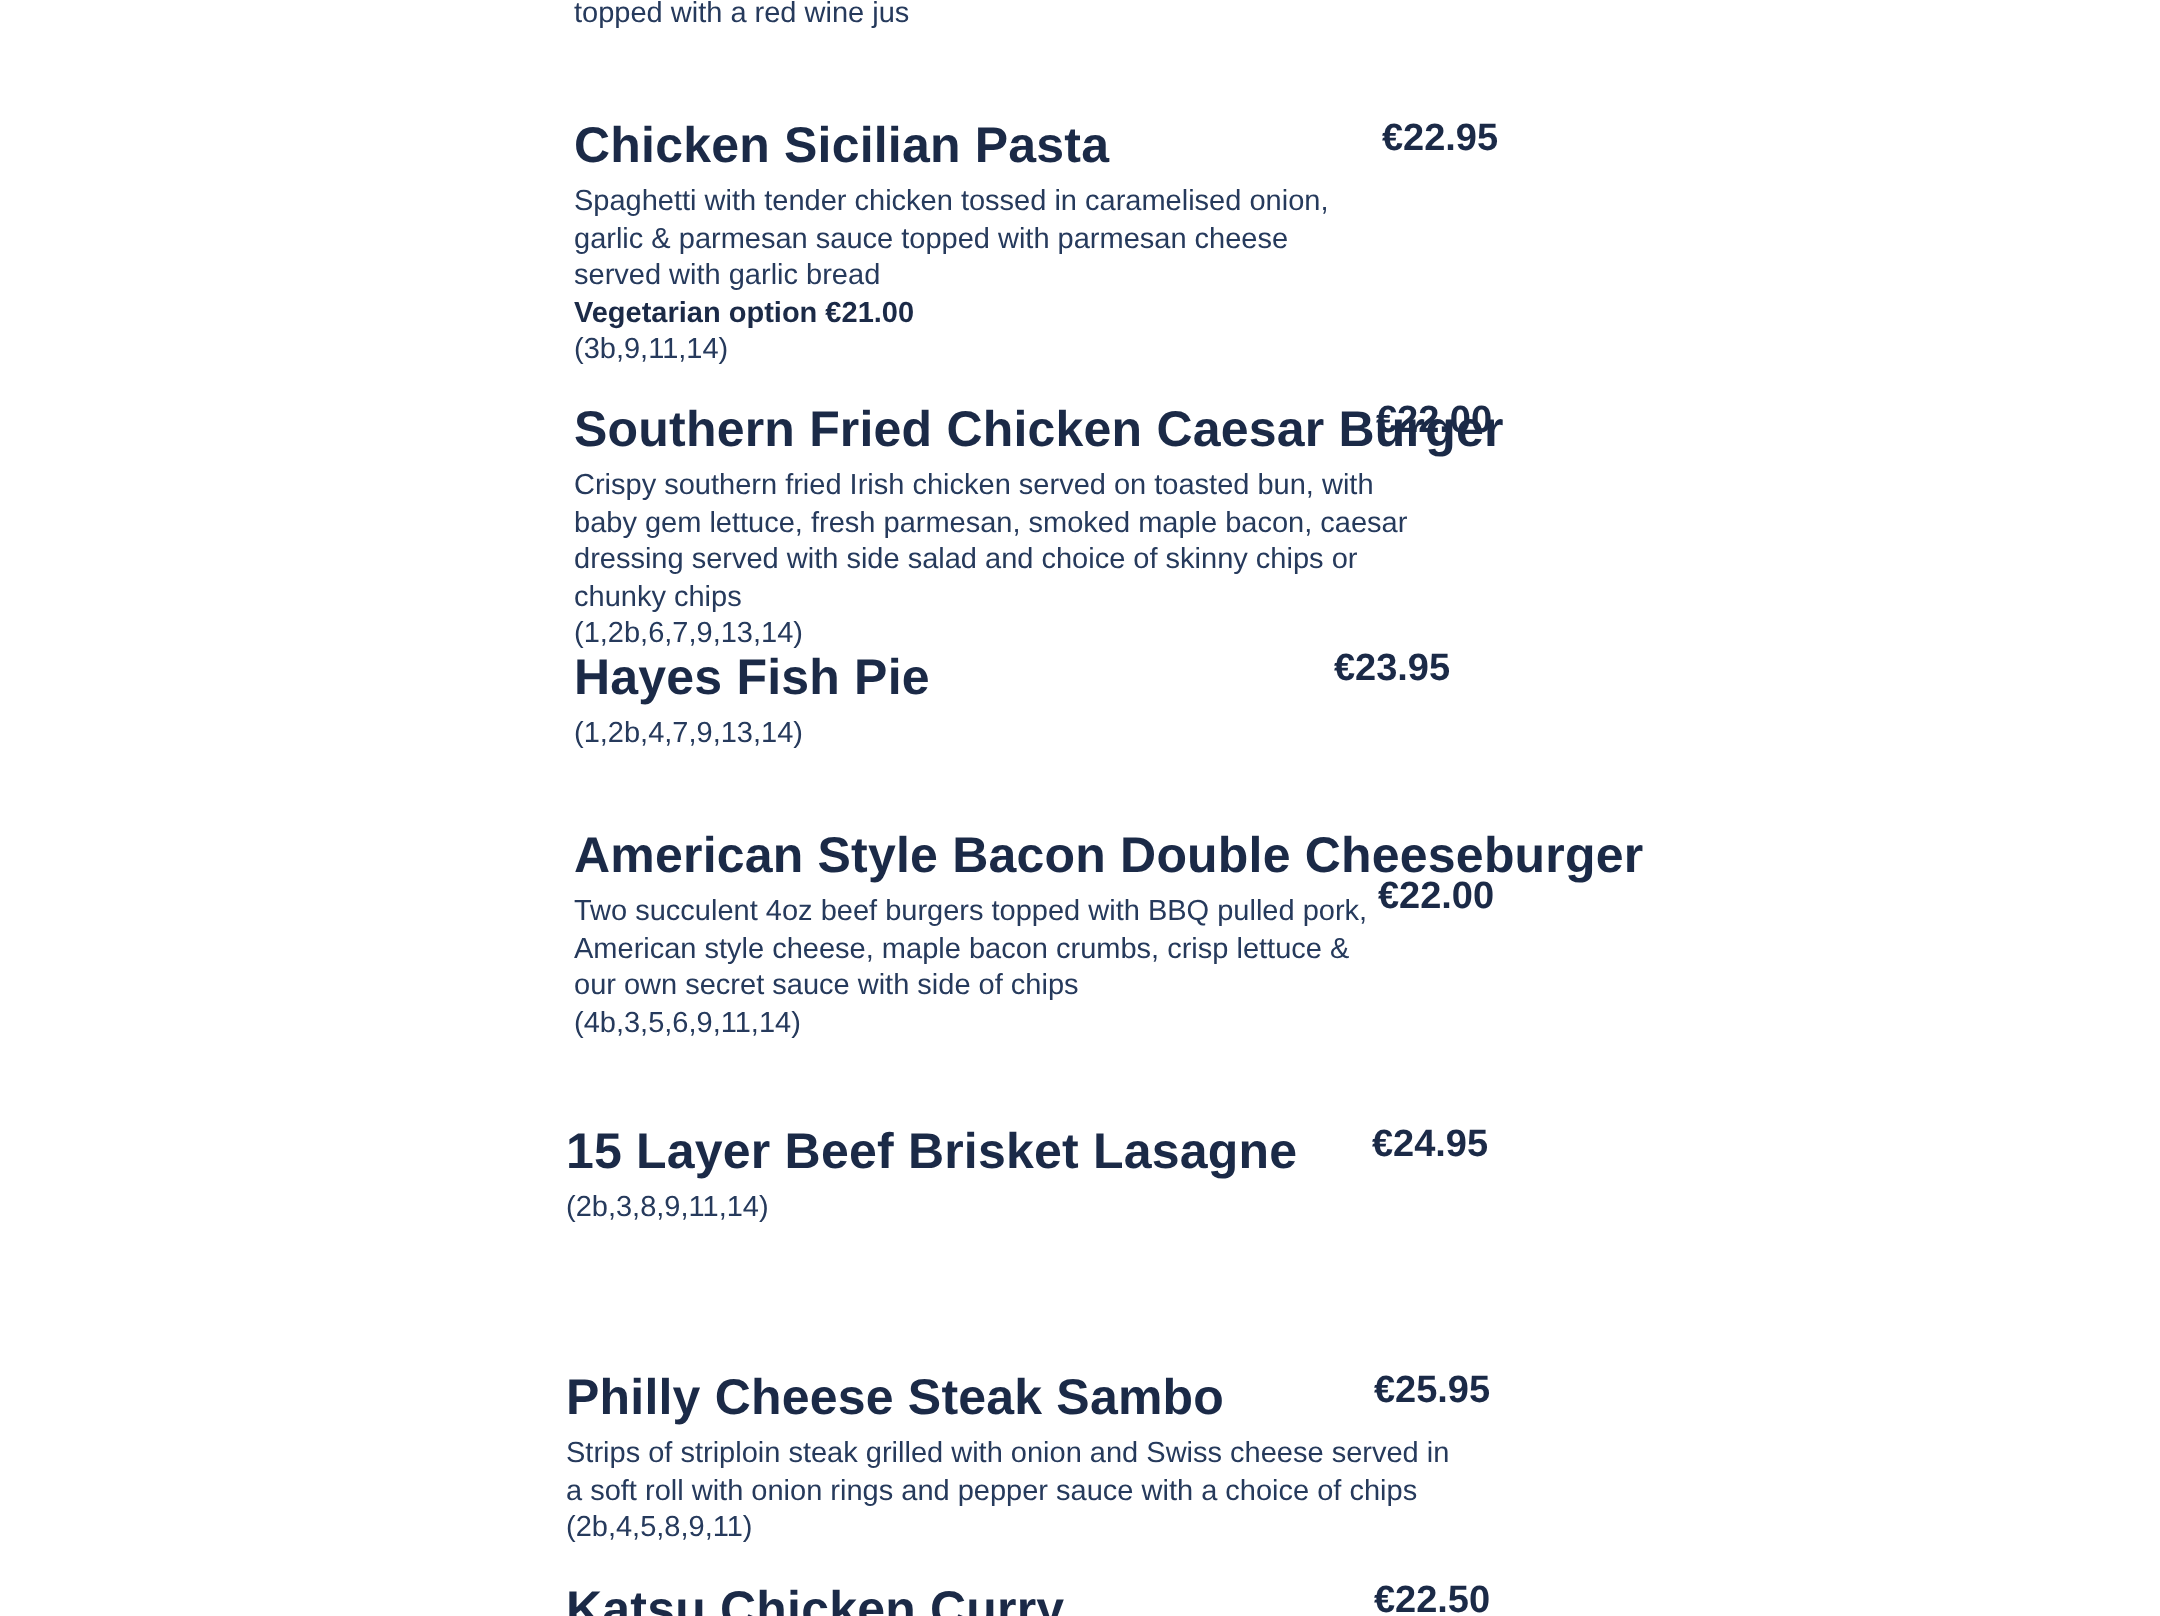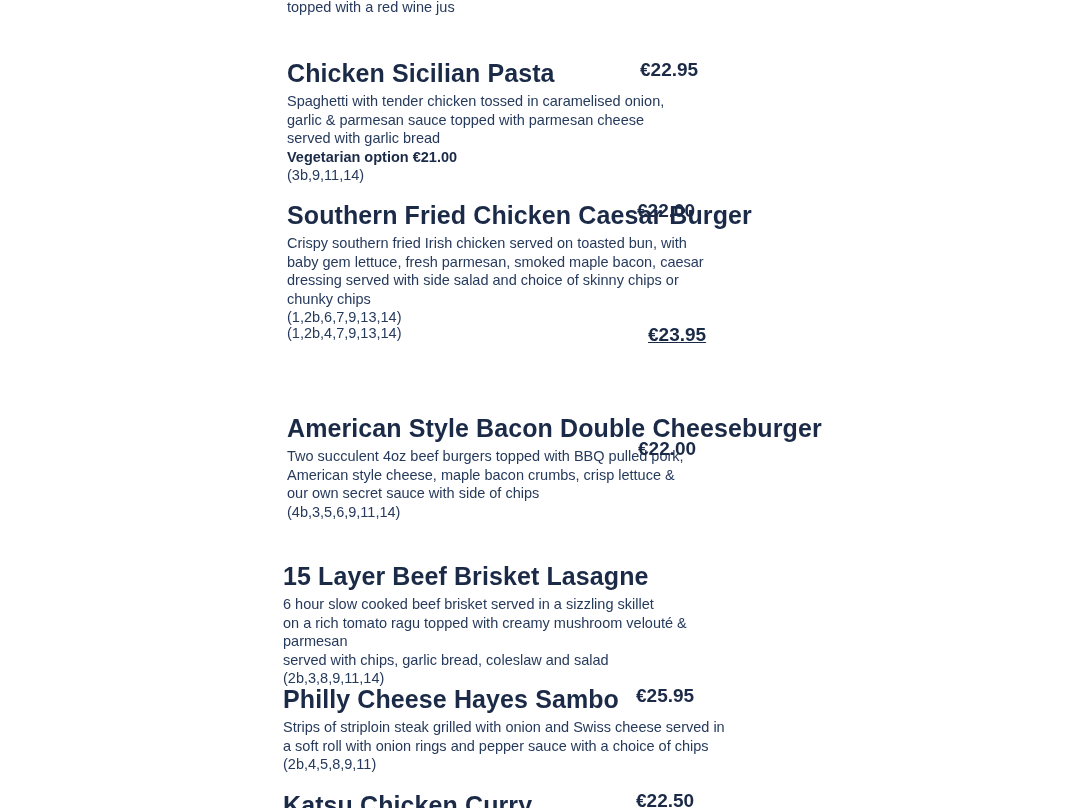--- a/index.html
+++ b/index.html
@@ -52,21 +52,21 @@
     font-size: 14.5px;
     color: #263a5c;
     line-height: 1.28;
     margin: 0;
   }
   .item-price {
     position: absolute;
     font-size: 19px;
     font-weight: bold;
     color: #1b2a47;
-    text-align: left;
+    text-align: center;
     white-space: nowrap;
   }
   .fade-top {
     position: absolute;
     left: 0;
     top: 0;
     width: 1080px;
     height: 4px;
     background: #ffffff;
   }
@@ -91,40 +91,39 @@
     <div class="item" style="left: 287px; top: 200px; width: 440px;">
       <div class="item-name">Southern Fried Chicken Caesar Burger</div>
       <div class="item-desc">Crispy southern fried Irish chicken served on toasted bun, with
 baby gem lettuce, fresh parmesan, smoked maple bacon, caesar
 dressing served with side salad and choice of skinny chips or
 chunky chips</div>
       <div class="item-allergens">(1,2b,6,7,9,13,14)</div>
     </div>
     <div class="item-price" style="left: 637px; top: 200px; width: 160px;">€22.00</div>
     <div class="item" style="left: 287px; top: 324px; width: 440px;">
+      <div class="item-name">Hayes Fish Pie</div>
       <div class="item-allergens">(1,2b,4,7,9,13,14)</div>
     </div>
-    <div class="item-price" style="left: 648px; top: 324px; width: 160px; text-decoration: underline;">€23.95</div>
+    <div class="item-price" style="left: 616px; top: 324px; width: 160px;">€23.95</div>
     <div class="item" style="left: 287px; top: 413px; width: 440px;">
       <div class="item-name">American Style Bacon Double Cheeseburger</div>
       <div class="item-desc">Two succulent 4oz beef burgers topped with BBQ pulled pork,
 American style cheese, maple bacon crumbs, crisp lettuce &amp;
 our own secret sauce with side of chips</div>
       <div class="item-allergens">(4b,3,5,6,9,11,14)</div>
     </div>
     <div class="item-price" style="left: 638px; top: 438px; width: 160px;">€22.00</div>
     <div class="item" style="left: 283px; top: 561px; width: 470px;">
       <div class="item-name">15 Layer Beef Brisket Lasagne</div>
-      <div class="item-desc">6 hour slow cooked beef brisket served in a sizzling skillet
-on a rich tomato ragu topped with creamy mushroom velouté &amp; parmesan
-served with chips, garlic bread, coleslaw and salad</div>
       <div class="item-allergens">(2b,3,8,9,11,14)</div>
     </div>
+    <div class="item-price" style="left: 635px; top: 562px; width: 160px;">€24.95</div>
     <div class="item" style="left: 283px; top: 684px; width: 470px;">
-      <div class="item-name">Philly Cheese Hayes Sambo</div>
+      <div class="item-name">Philly Cheese Steak Sambo</div>
       <div class="item-desc">Strips of striploin steak grilled with onion and Swiss cheese served in
 a soft roll with onion rings and pepper sauce with a choice of chips</div>
       <div class="item-allergens">(2b,4,5,8,9,11)</div>
     </div>
     <div class="item-price" style="left: 636px; top: 685px; width: 160px;">€25.95</div>
     <div class="item" style="left: 283px; top: 790px; width: 470px;">
       <div class="item-name">Katsu Chicken Curry</div>
     </div>
     <div class="item-price" style="left: 636px; top: 790px; width: 160px;">€22.50</div>
   </div>

